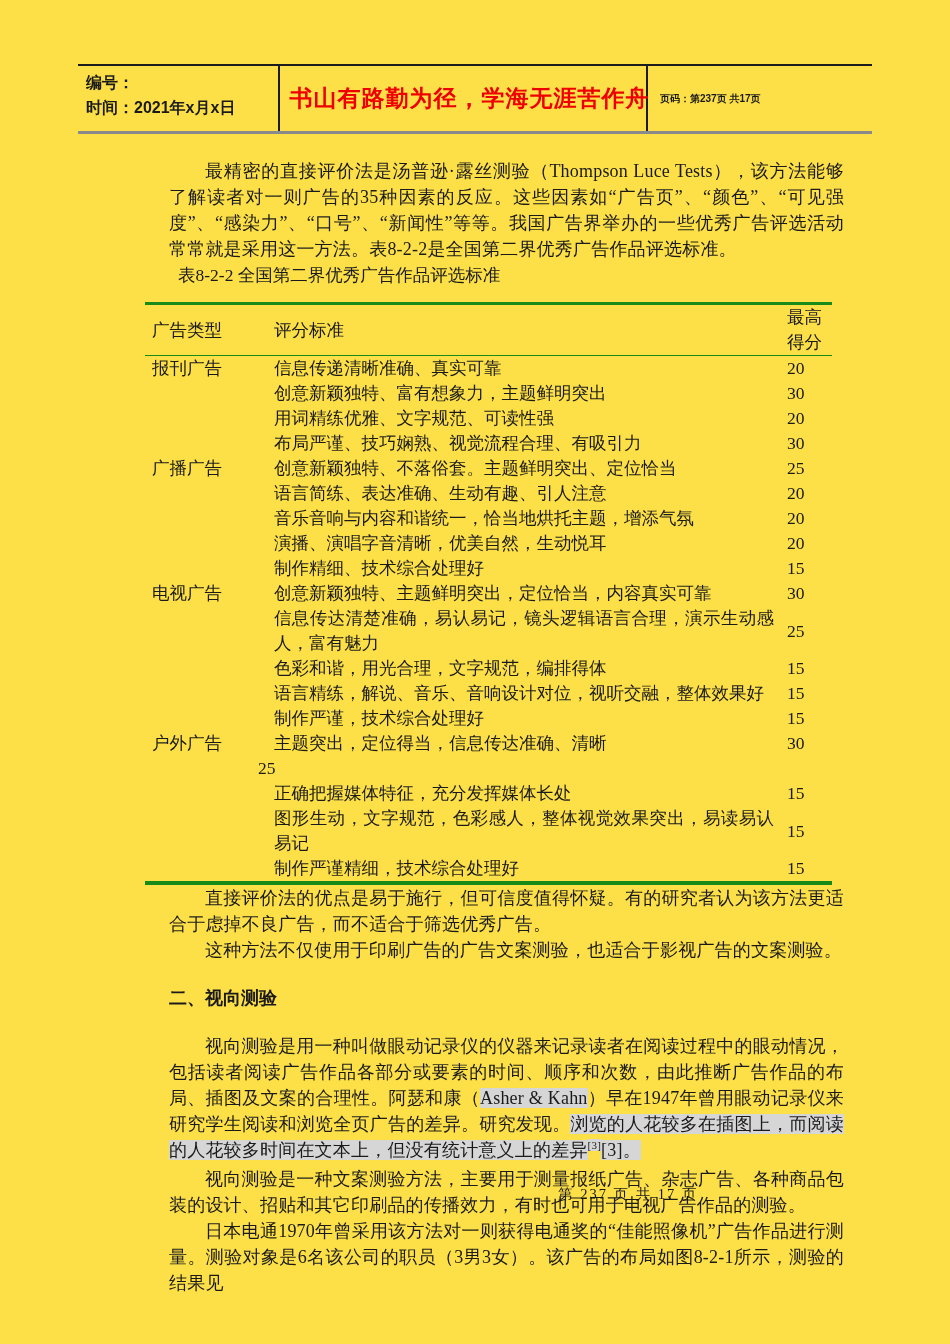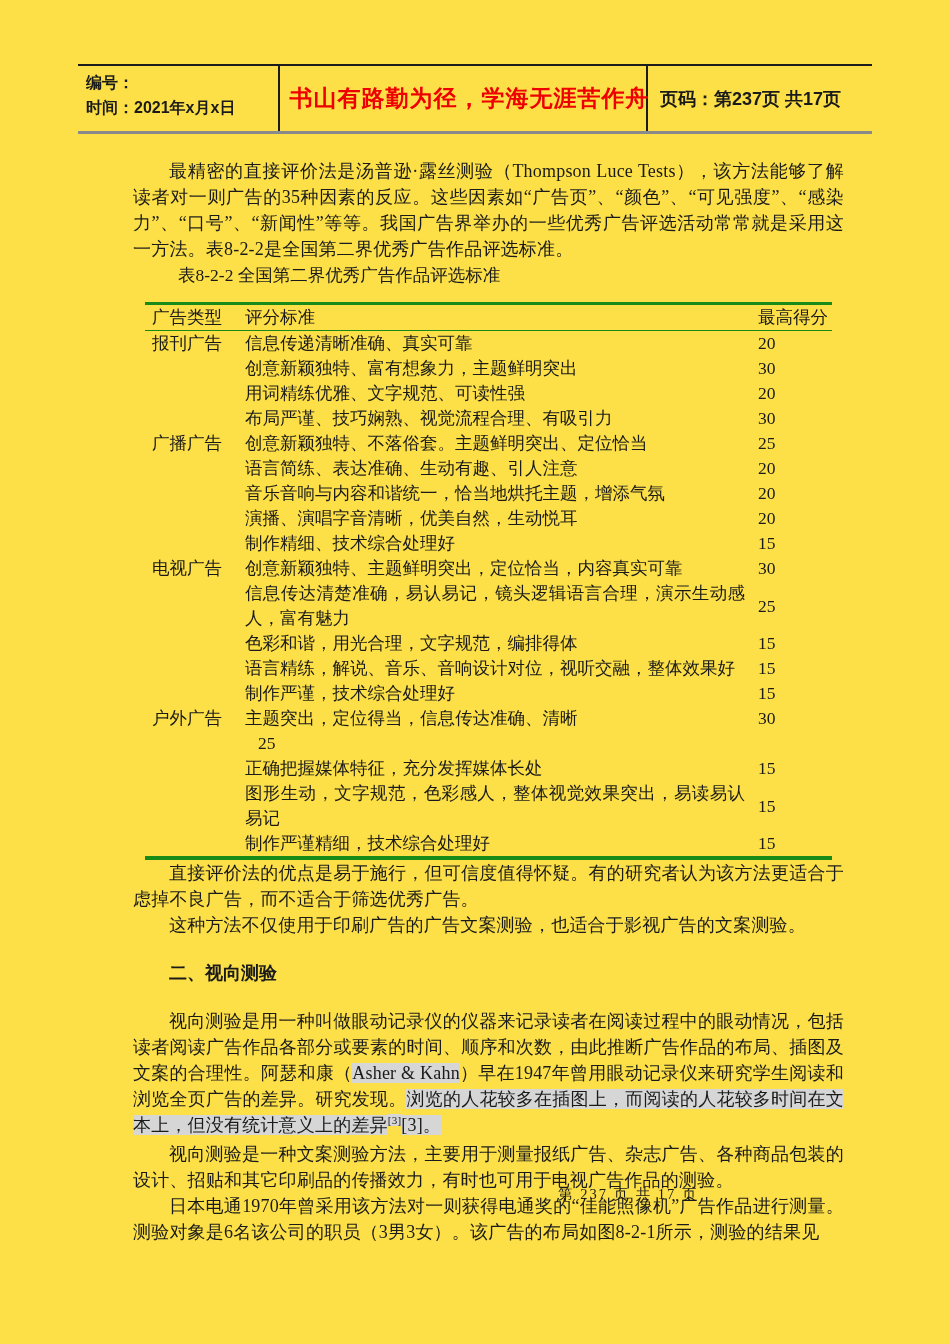--- a/index.html
+++ b/index.html
@@ -37,46 +37,47 @@
   .hcell-mid{
     width:368px;
     border-right:2px solid #1c1c1c;
     display:flex;align-items:center;justify-content:center;
   }
   .motto{color:var(--red);font-size:23px;letter-spacing:1px;white-space:nowrap;}
   .hcell-right{
     width:224px;
     display:flex;align-items:center;
     padding-left:12px;
-    font-size:18px;
+    font-size:10px;
   }
   
   .content{margin:0 106px 0 133px;}
   .para{
     font-size:18px;line-height:26px;
     text-align:justify;text-indent:2em;
     letter-spacing:0.2px;
+    margin-left:36px;
   }
   .para-first{margin-top:24px;}
   .caption{
     font-size:17.5px;line-height:25px;
     margin:1px 0 14px 45px;
   }
   
   .gtable{
     margin-left:12px;width:687px;
     border-top:3px solid var(--green);
     border-bottom:4px solid var(--green);
     font-size:17.5px;line-height:25px;
   }
   .thead{border-bottom:1.5px solid var(--green);}
   .trow{display:flex;align-items:center;}
   .tcell{padding:0;}
   .tcell.cat{width:100px;flex:0 0 100px;padding-left:7px;}
-  .tcell.crit{width:500px;flex:0 0 500px;text-align:justify;}
+  .tcell.crit{width:500px;flex:0 0 500px;text-align:justify;margin-left:29px;}
   .tcell.score{flex:1;padding-left:13px;}
   
   .heading{
     font-family:"Liberation Sans","DejaVu Sans",sans-serif;
     font-weight:bold;font-size:18px;line-height:26px;
     margin:22px 0 22px 36px;
   }
   .sp-after{margin-top:3px;}
   
   .hl{background:var(--hl);}

